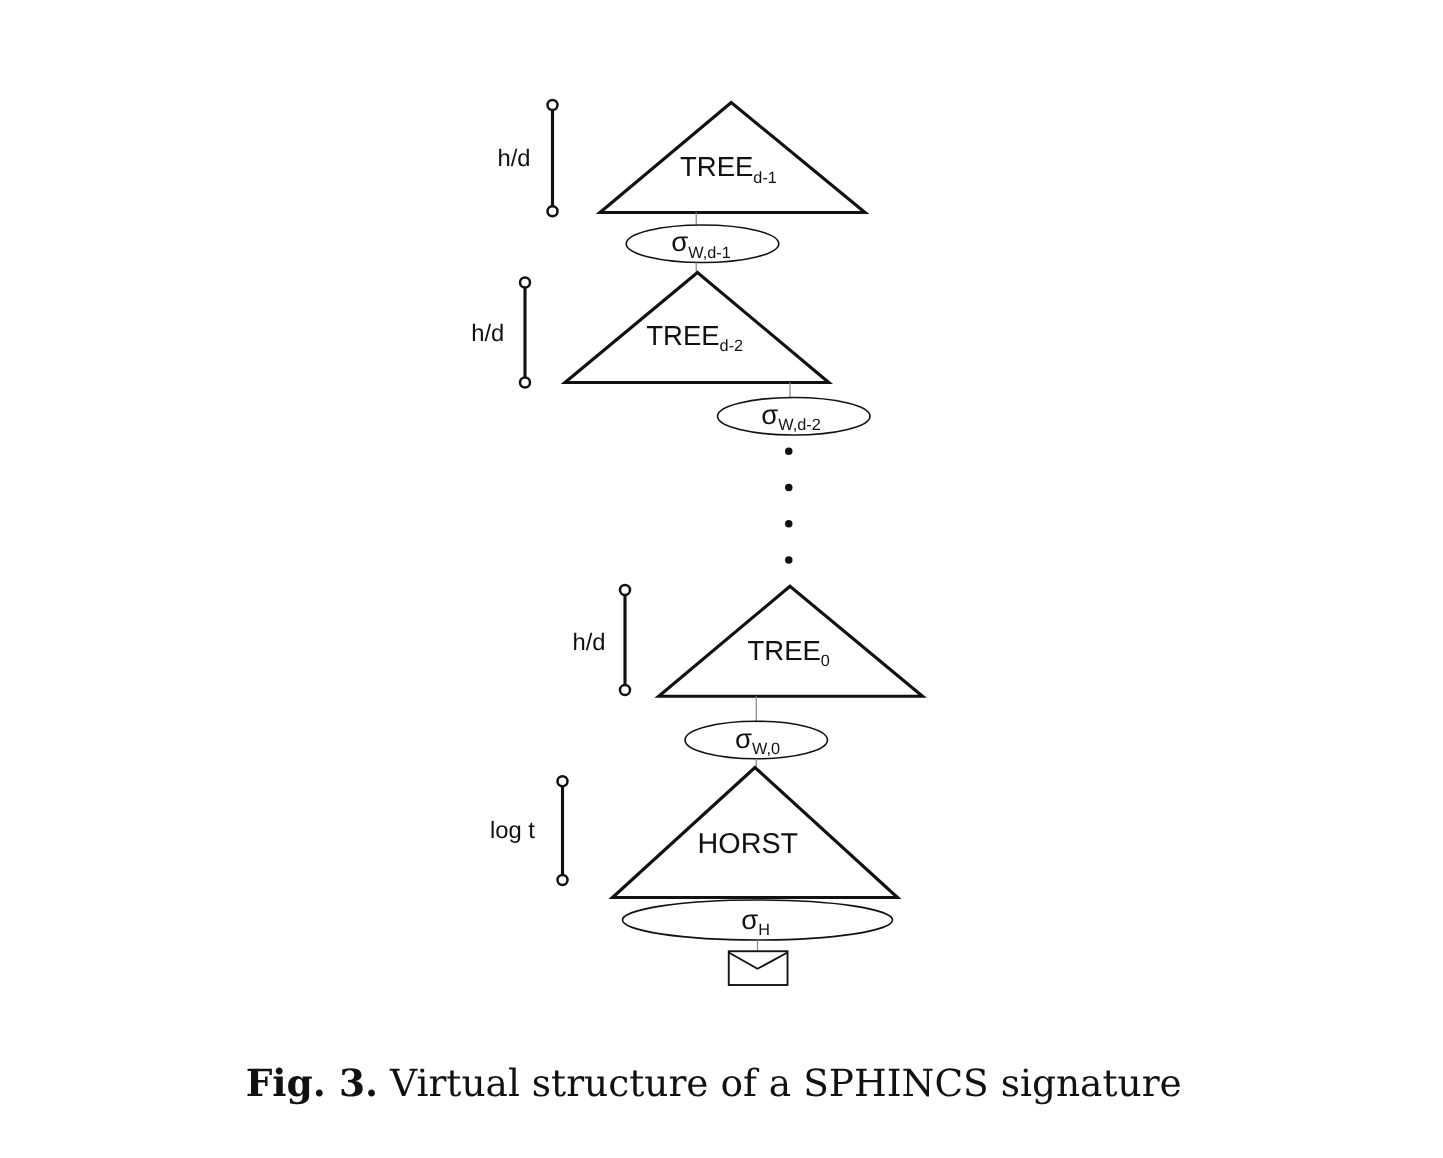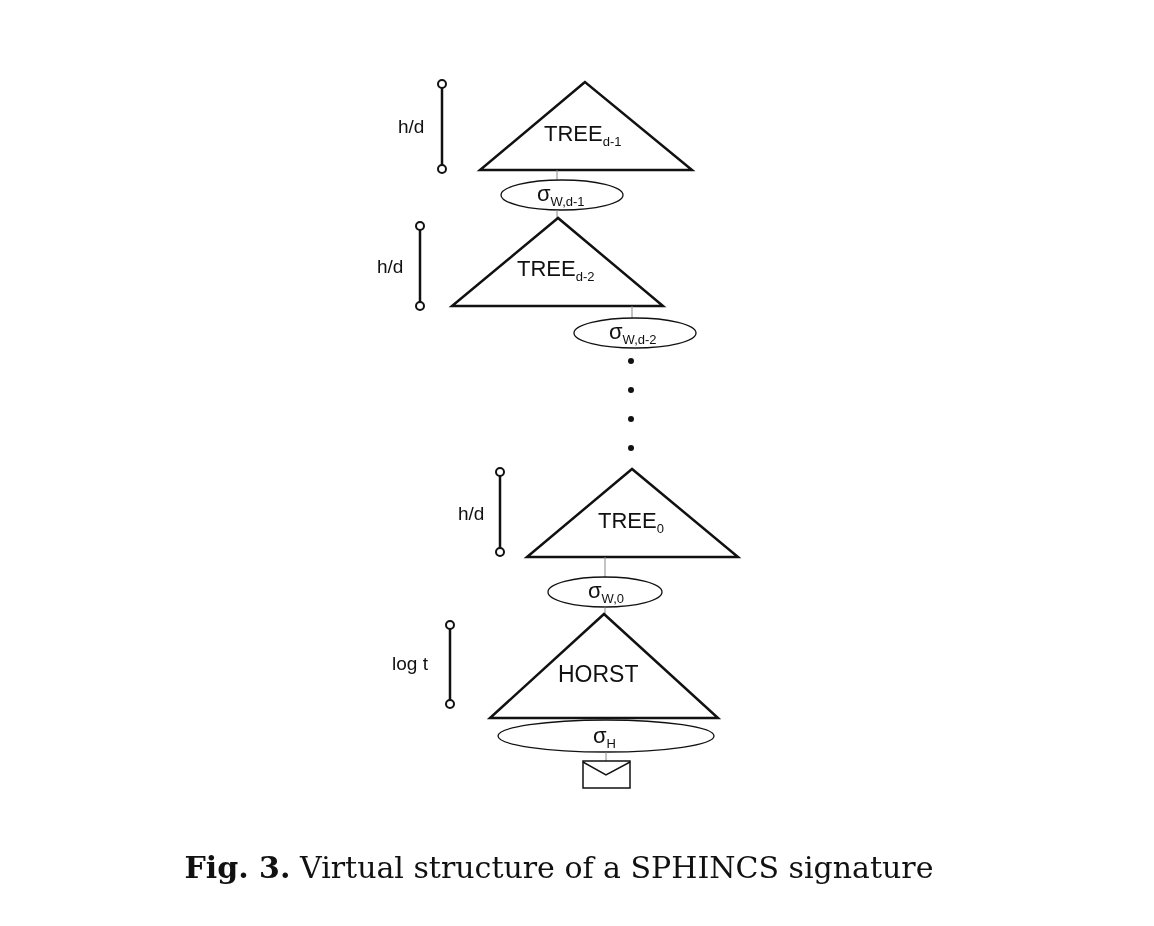--- a/index.html
+++ b/index.html
@@ -1,19 +1,19 @@
 <!DOCTYPE html>
 <html><head>
 <meta charset="utf-8">
 <style>
   html, body { margin:0; padding:0; background:#ffffff; }
   body { width:1154px; height:926px; position:relative; overflow:hidden; }
   svg.diagram { position:absolute; left:0; top:0; }
   .lbl { font-family:"Liberation Sans", sans-serif; fill:#111; }
-  .caption { position:absolute; left:4px; width:1110px; top:850px; text-align:center;
+  .caption { position:absolute; left:16px; width:1110px; top:850px; text-align:center;
              font-family:"DejaVu Serif", "Liberation Serif", serif; font-size:30px; color:#111; }
   .caption b { font-weight:bold; }
 </style>
 </head>
 <body>
 
 <svg class="diagram" width="1154" height="926">
   <g stroke="#111" fill="none">
 
     <polygon points="585,82 480,170 692,170" stroke-width="2.5" fill="#fff"></polygon>

